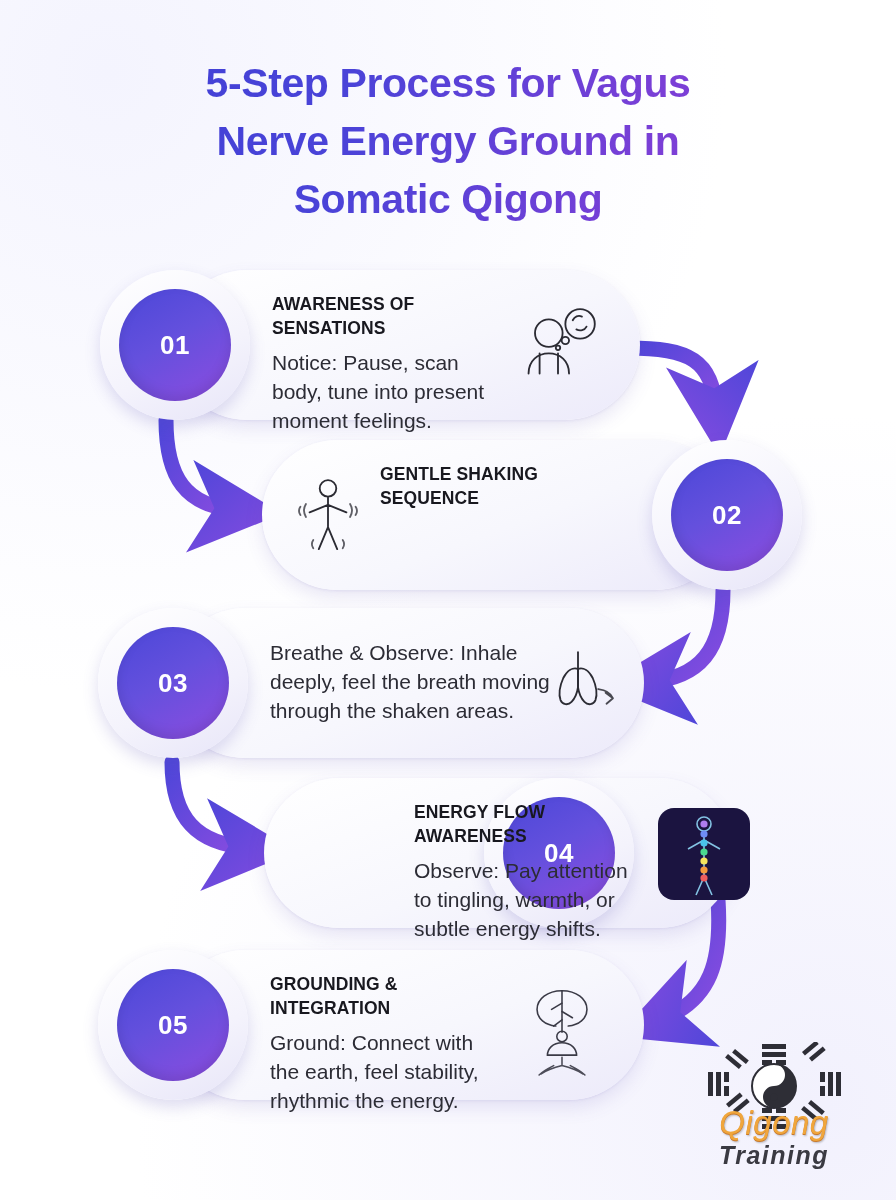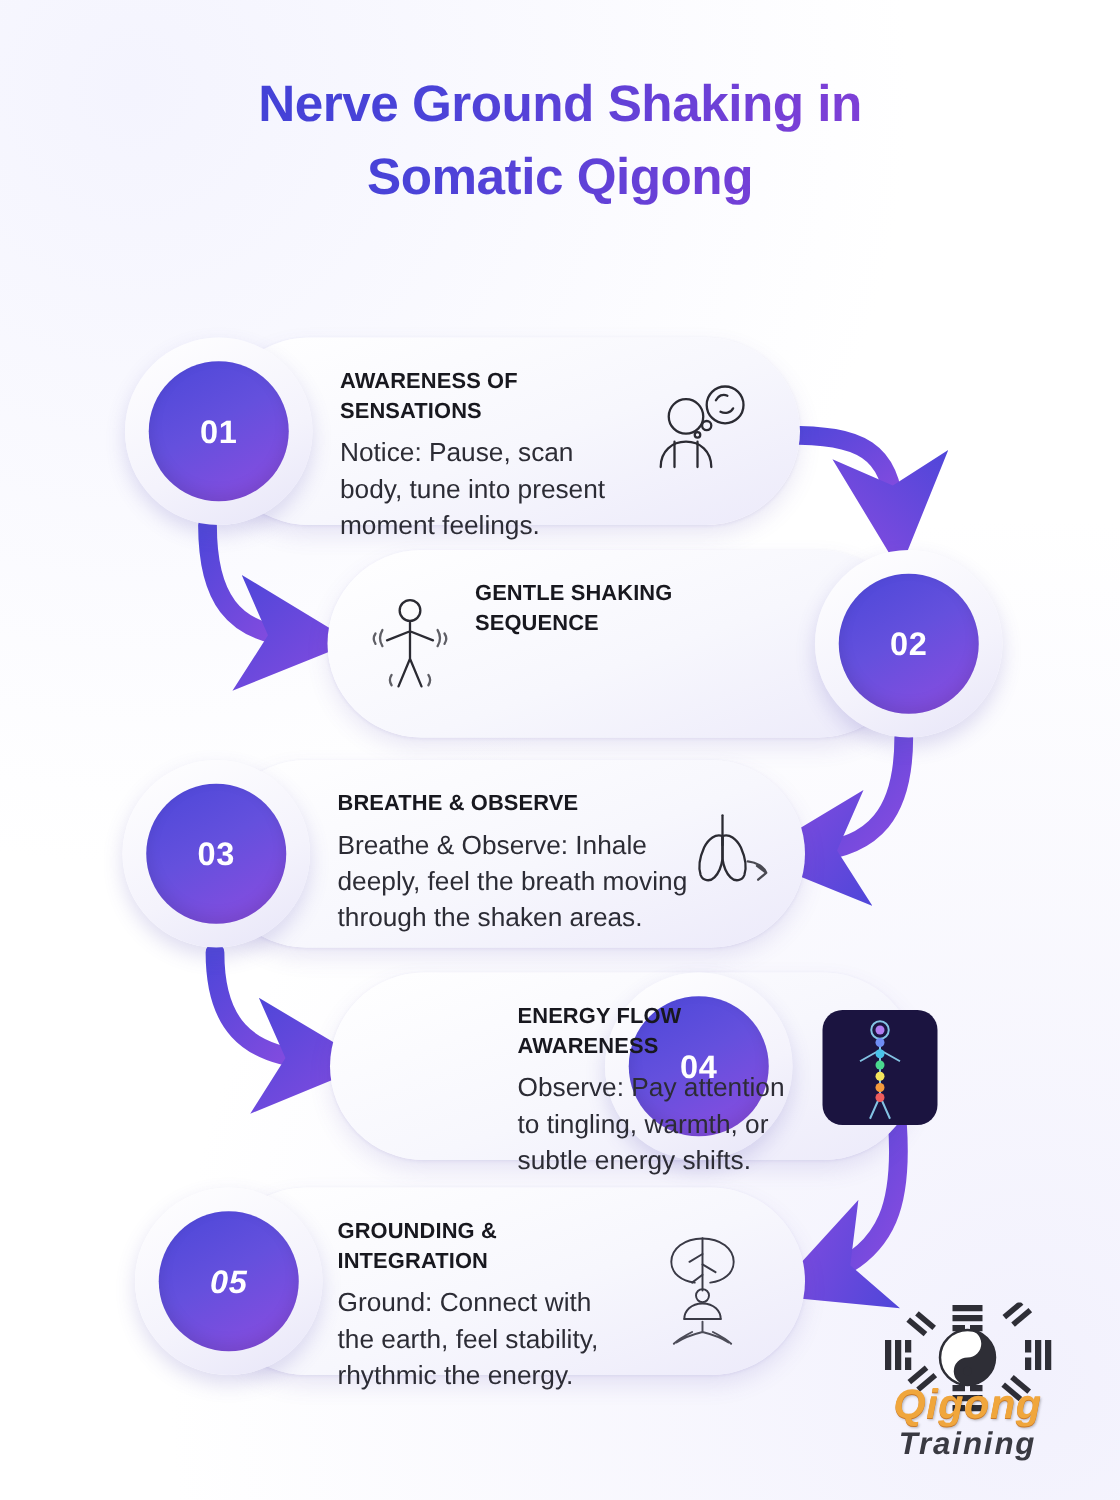--- a/index.html
+++ b/index.html
@@ -106,21 +106,21 @@
     right: 28px; bottom: 28px;
     width: 188px; height: 130px;
   }
   .logo-bagua { position: absolute; top: 0; left: 24px; width: 140px; height: 88px; }
   .logo-word {
     position: absolute;
     left: 0; bottom: 30px;
     width: 188px;
     text-align: center;
     font-size: 33px;
-    font-weight: bold;
+    font-weight: normal;
     font-style: italic;
     color: #f0a63c;
     text-shadow: 0 1px 0 #c9792a, 1px 2px 2px rgba(0,0,0,0.25);
     letter-spacing: 0.5px;
   }
   .logo-word2 {
     position: absolute;
     left: 0; bottom: 2px;
     width: 188px;
     text-align: center;
@@ -130,21 +130,22 @@
     color: #3a3a42;
     letter-spacing: 1.5px;
   }
 </style>
 </head>
 <body>
 
 <div class="page">
 
   <div class="title">
-    <div>Nerve Ground Shaking in</div>
+    <div>5-Step Process for Vagus</div>
+    <div>Nerve Energy Ground in</div>
     <div>Somatic Qigong</div>
   </div>
 
   <svg class="arrows" viewBox="0 0 896 1200">
     <defs>
       <linearGradient id="ag" x1="0" y1="0" x2="1" y2="1">
         <stop offset="0%" stop-color="#4f46d9"></stop>
         <stop offset="100%" stop-color="#8a4ce0"></stop>
       </linearGradient>
       <marker id="ah" viewBox="0 0 12 12" refX="6" refY="6" markerWidth="6.2" markerHeight="6.2" orient="auto">
@@ -203,21 +204,20 @@
       <div class="h">GENTLE SHAKING SEQUENCE</div>
     </div>
   </div>
 
   <div class="step" style="top:608px; left:98px; width:546px;">
     <div class="card" style="left:72px; width:474px;"></div>
     <div class="badge-wrap" style="left:0;">
       <div class="badge">03</div>
     </div>
     <div class="txt" style="left:172px; width:292px;">
-      <div class="h">BREATHE &amp; OBSERVE</div>
       <div class="p">Breathe &amp; Observe: Inhale deeply, feel the breath moving through the shaken areas.</div>
     </div>
     <div class="ic" style="left:434px; top:24px;">
       <svg viewBox="0 0 100 100" fill="none" stroke="#2b2b33" stroke-width="2" stroke-linecap="round" stroke-linejoin="round">
         <path d="M50 22v26"></path>
         <path d="M50 40c-6-2-12 2-16 10-4 9-5 18-3 24 2 5 8 6 12 2 3-3 6-9 7-16z"></path>
         <path d="M50 40c6-2 12 2 16 10 4 9 5 18 3 24-2 5-8 6-12 2-3-3-6-9-7-16z"></path>
         <path d="M72 62c8 1 14 5 16 10M80 66l8 6-7 6" opacity="0.85"></path>
       </svg>
     </div>
@@ -247,21 +247,21 @@
           <circle cx="50" cy="57" r="3.6" fill="#f5e45c"></circle>
           <circle cx="50" cy="66" r="3.6" fill="#f59a3c"></circle>
           <circle cx="50" cy="74" r="3.6" fill="#ef5d5d"></circle>
         </g>
       </svg>
     </div>
   </div>
 
   <div class="step" style="top:950px; left:98px; width:546px;">
     <div class="card" style="left:72px; width:474px;"></div>
-    <div class="badge-wrap" style="left:10px;font-style:italic;">
+    <div class="badge-wrap" style="left:0;">
       <div class="badge">05</div>
     </div>
     <div class="txt" style="left:172px; width:230px;">
       <div class="h">GROUNDING &amp; INTEGRATION</div>
       <div class="p">Ground: Connect with the earth, feel stability, rhythmic the energy.</div>
     </div>
     <div class="ic" style="left:412px; top:22px; width:104px; height:104px;">
       <svg viewBox="0 0 100 100" fill="none" stroke="#2b2b33" stroke-width="1.5" stroke-linecap="round" stroke-linejoin="round">
         <g stroke="#3a3a46">
           <path d="M50 18c-14 0-24 8-24 18 0 9 8 15 18 16"></path>

